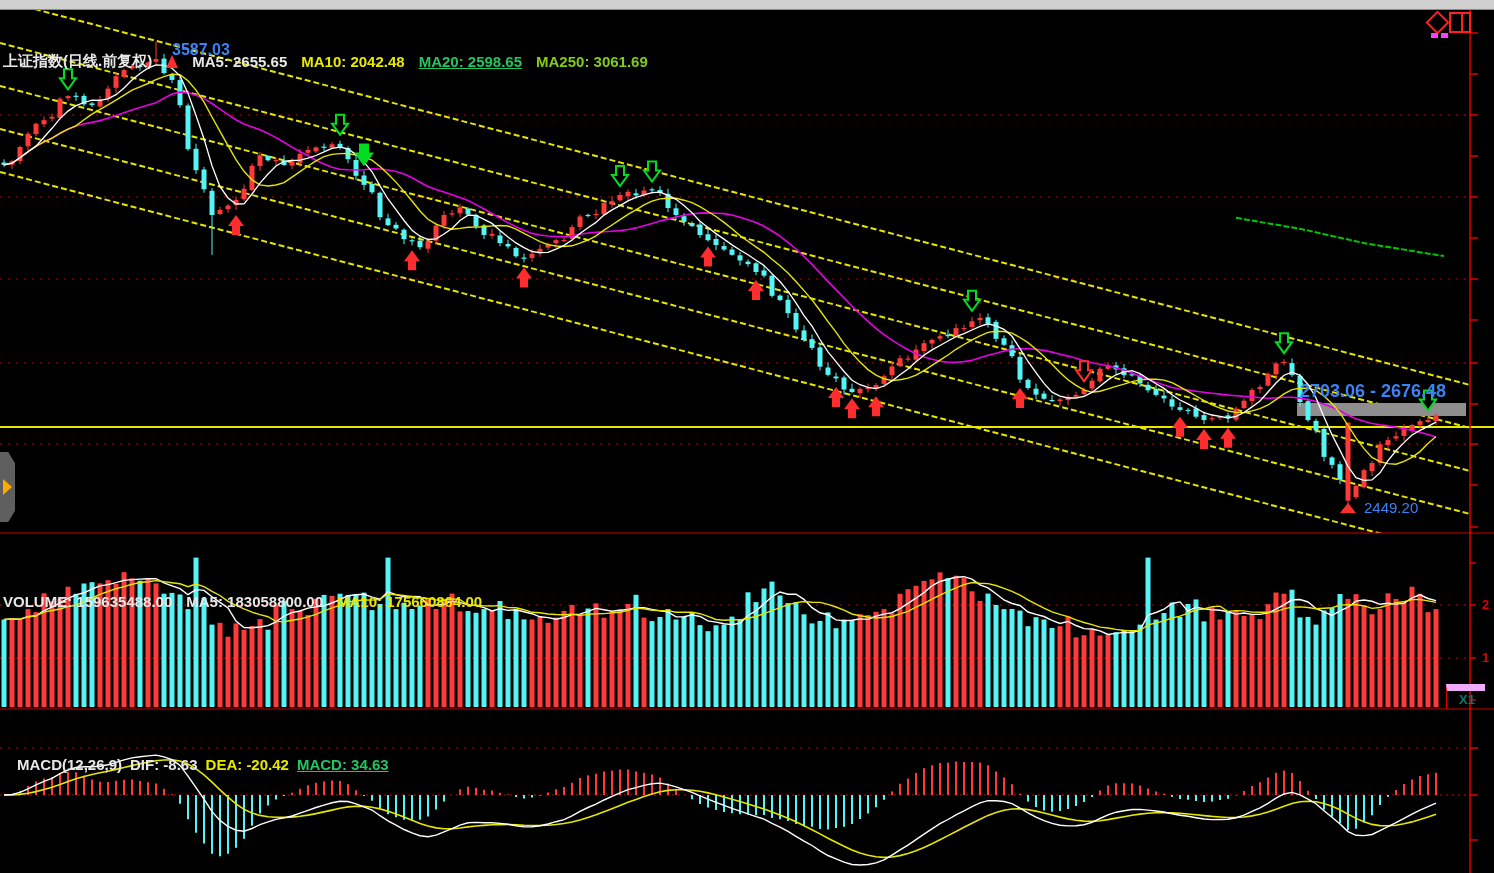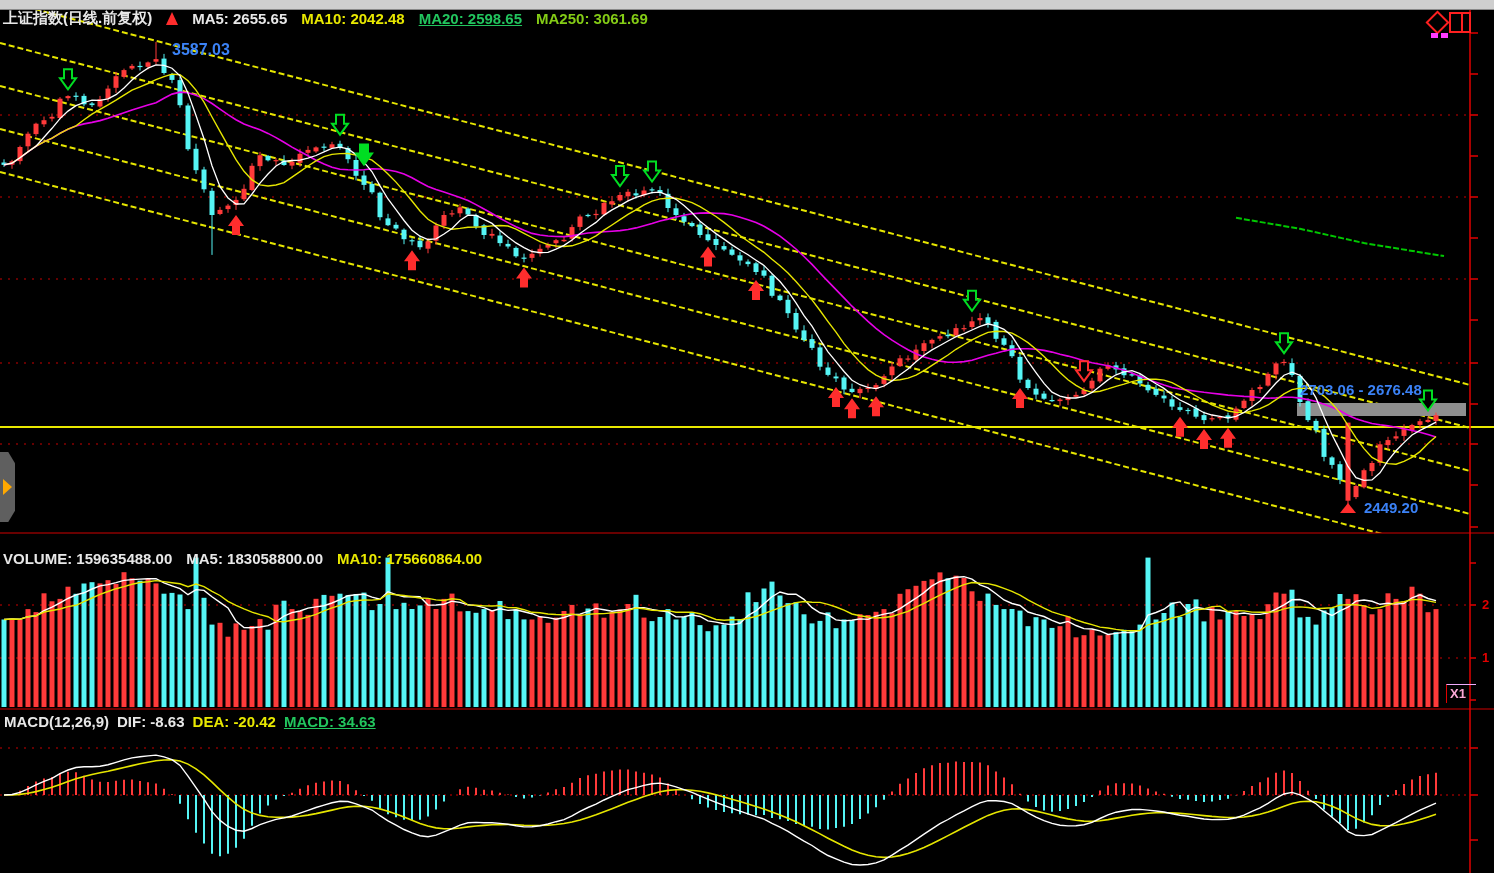--- a/index.html
+++ b/index.html
@@ -1,33 +1,33 @@
 <!DOCTYPE html>
 <html><head>
 <meta charset="utf-8">
 <style>
   html,body{margin:0;padding:0;background:#000;}
   body{width:1494px;height:873px;position:relative;overflow:hidden;
        font-family:"Liberation Sans","DejaVu Sans",sans-serif;}
   .ov{position:absolute;white-space:nowrap;}
   #topstrip{left:0;top:0;width:1494px;height:9px;background:#cfcfcf;border-bottom:1px solid #8a8a8a;}
   #chart{position:absolute;left:0;top:0;}
-  .hdr{display:flex;align-items:center;gap:14px;font-size:15px;font-weight:bold;letter-spacing:0;}
+  .hdr{display:flex;align-items:center;gap:14px;font-size:15px;font-weight:bold;letter-spacing:0;margin-top:43px;}
   #main-header{left:3px;top:9px;}
   #vol-header{left:3px;top:550px;}
-  #macd-header{left:4px;top:713px;gap:8px;}
+  #macd-header{left:17px;top:713px;gap:8px;}
   .wht{color:#e8e8e8;} .yel{color:#e8e800;} .mag{color:#22c55e;text-decoration:underline;} .grn{color:#84cc16;}
   .gry{color:#3b82f6;}
   .up-tri{width:0;height:0;border-left:6px solid transparent;border-right:6px solid transparent;
           border-bottom:13px solid #ff2d2d;display:inline-block;}
   #peak-label{left:172px;top:41px;font-size:16px;font-weight:bold;}
-  #gap-label{left:1300px;top:381px;font-size:15px;font-weight:bold;}
-  #low-label{left:1364px;top:499px;font-size:15px;font-weight:bold;}
-  #x1-box{left:1446px;top:684px;width:26px;height:18px;border-left:1px solid #e00000;border-top:1px solid #f0abfc;
-          color:#f9a8d4;font-size:13px;font-weight:bold;padding-left:3px;line-height:18px;}
+  #gap-label{left:1300px;top:381px;font-size:18px;font-weight:bold;}
+  #low-label{left:1364px;top:499px;font-size:15px;font-weight:normal;}
+  #x1-box{left:1446px;top:684px;width:26px;height:18px;border-left:1px solid #e00000;border-top:7px solid #f0abfc;
+          color:#0f766e;font-size:13px;font-weight:bold;padding-left:12px;line-height:18px;}
   .axis-digit{color:#e00000;font-size:13px;font-weight:bold;left:1482px;}
   #vol-digit-2{top:597px;} #vol-digit-1{top:650px;}
   #diamond-icon{left:1429px;top:14px;width:13px;height:13px;border:2px solid #ff2020;transform:rotate(45deg);}
   #split-icon{left:1449px;top:12px;width:18px;height:17px;border:2px solid #ff2020;}
   #split-icon .divider{position:absolute;left:10px;top:0;width:0;height:17px;border-left:2px solid #ff2020;}
   .mag-dash{width:7px;height:5px;background:#ff3cff;top:33px;}
   #mag-dash-a{left:1431px;} #mag-dash-b{left:1441px;}
   #expander-tab{left:0;top:452px;width:15px;height:70px;background:#5f5f5f;
      clip-path:polygon(0 0,55% 0,100% 16%,100% 84%,55% 100%,0 100%);}
   #expander-tab .tri{position:absolute;left:3px;top:27px;width:0;height:0;

